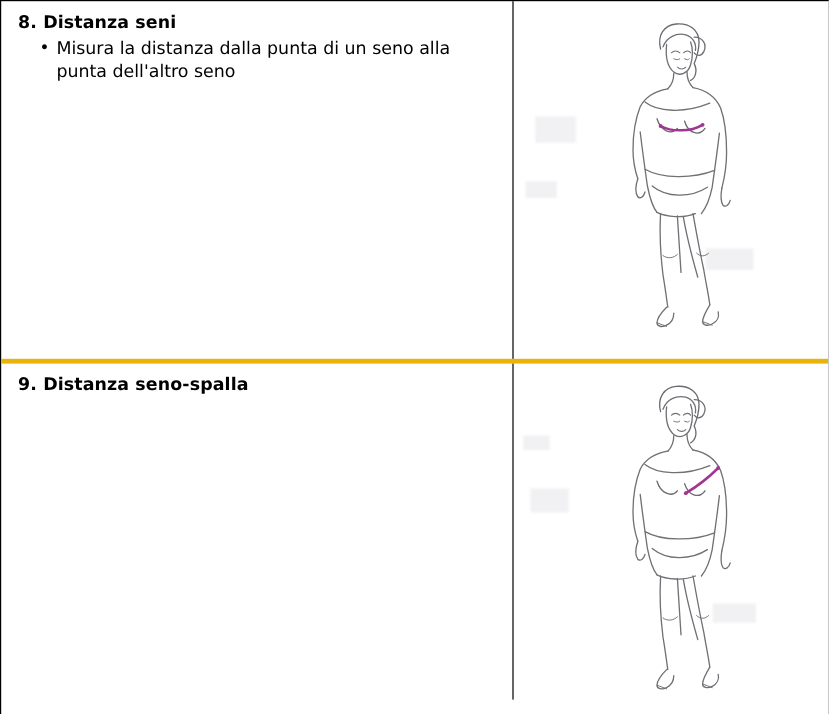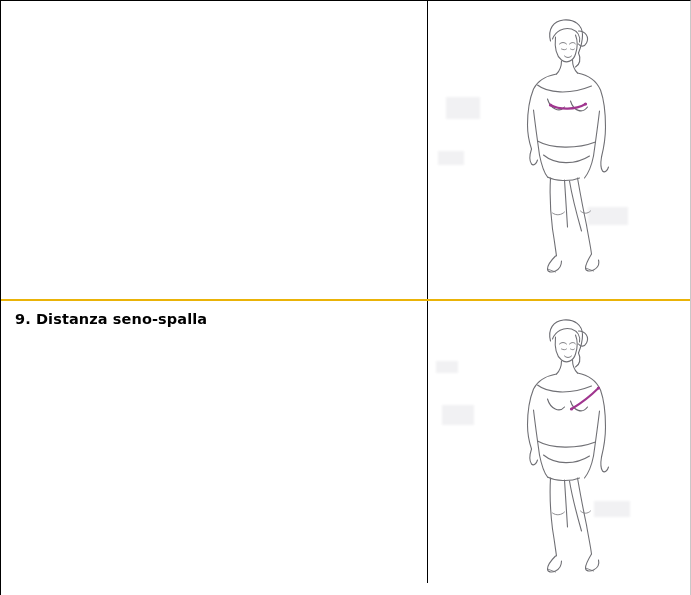--- a/index.html
+++ b/index.html
@@ -30,21 +30,21 @@
     border-top: 1px solid #000000;
     border-left: 1px solid #000000;
     border-right: 1px solid #c8c8c8;
   }
   .row {
     display: flex;
     box-sizing: border-box;
     width: 100%;
   }
   .row.r1 { height: 298px; }
-  .row.r2 { height: 284px; border-top: 2px solid #eab308; }
+  .row.r2 { height: 284px; border-top: 4px solid #eab308; }
 
   .cell-text {
     width: 427px;
     box-sizing: border-box;
     border-right: 1px solid #000000;
     padding: 9px 12px 0 14px;
     position: relative;
   }
   .cell-img {
     flex: 1;
@@ -96,20 +96,24 @@
   }
 </style>
 </head>
 <body>
 
 <div class="page">
   <div class="table">
 
     <div class="row r1">
       <div class="cell-text">
+        <div class="heading">8. Distanza seni</div>
+        <ul class="bullets">
+          <li>Misura la distanza dalla punta di un seno alla punta dell'altro seno</li>
+        </ul>
       </div>
       <div class="cell-img">
         <div class="smudge" style="left:18px; top:96px; width:34px; height:22px;"></div>
         <div class="smudge" style="left:10px; top:150px; width:26px; height:14px;"></div>
         <div class="smudge" style="left:160px; top:206px; width:40px; height:18px;"></div>
         <div class="figure">
           <svg width="215" height="262" viewBox="0 0 215 262" aria-hidden="true">
             <g fill="none" stroke="#707075" stroke-width="1.1" stroke-linecap="round" stroke-linejoin="round">
 
               <path d="M99 26 C96 14 102 6 112 5 C123 4 131 10 131 20 C131 27 129 33 127 38 C130 44 128 50 124 52" stroke="#6a6a70"></path>

